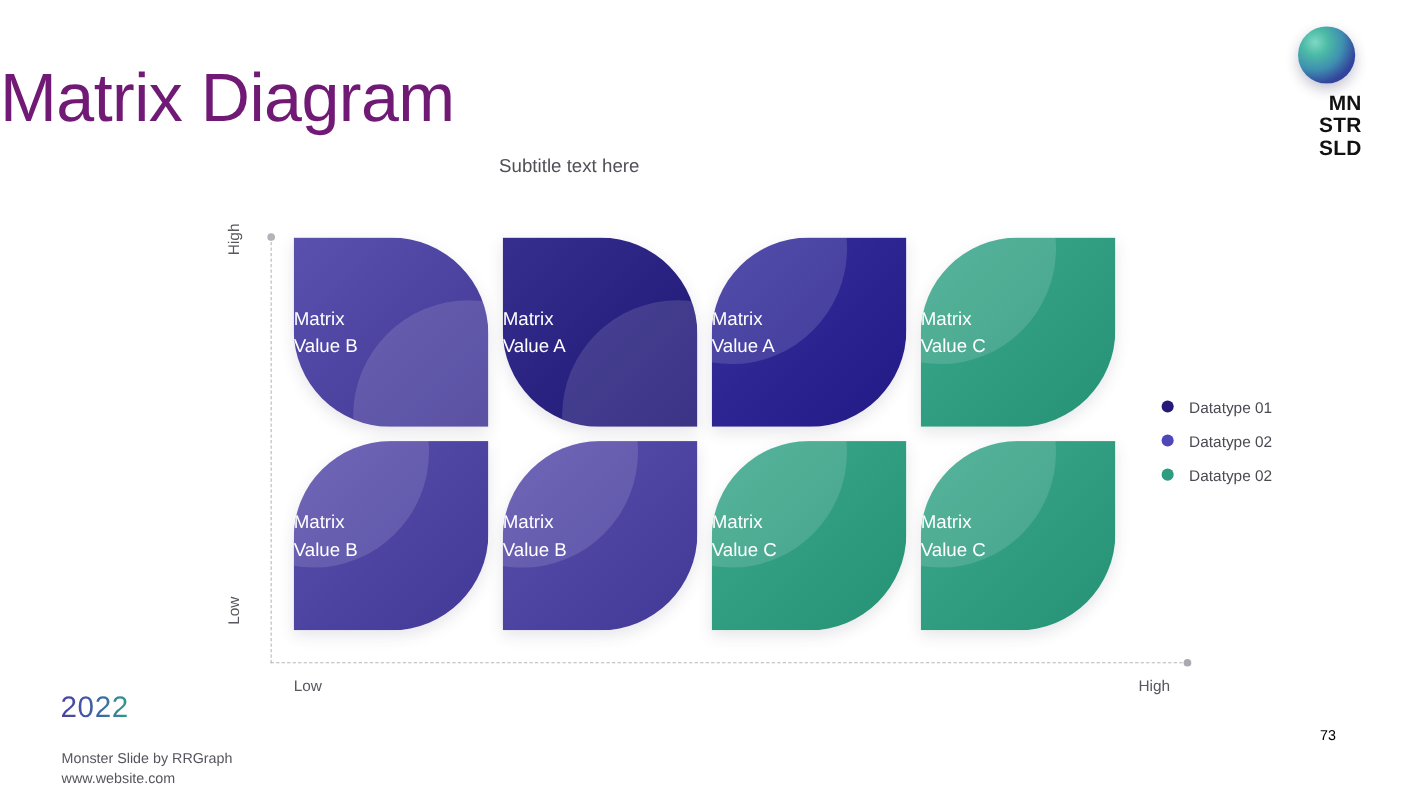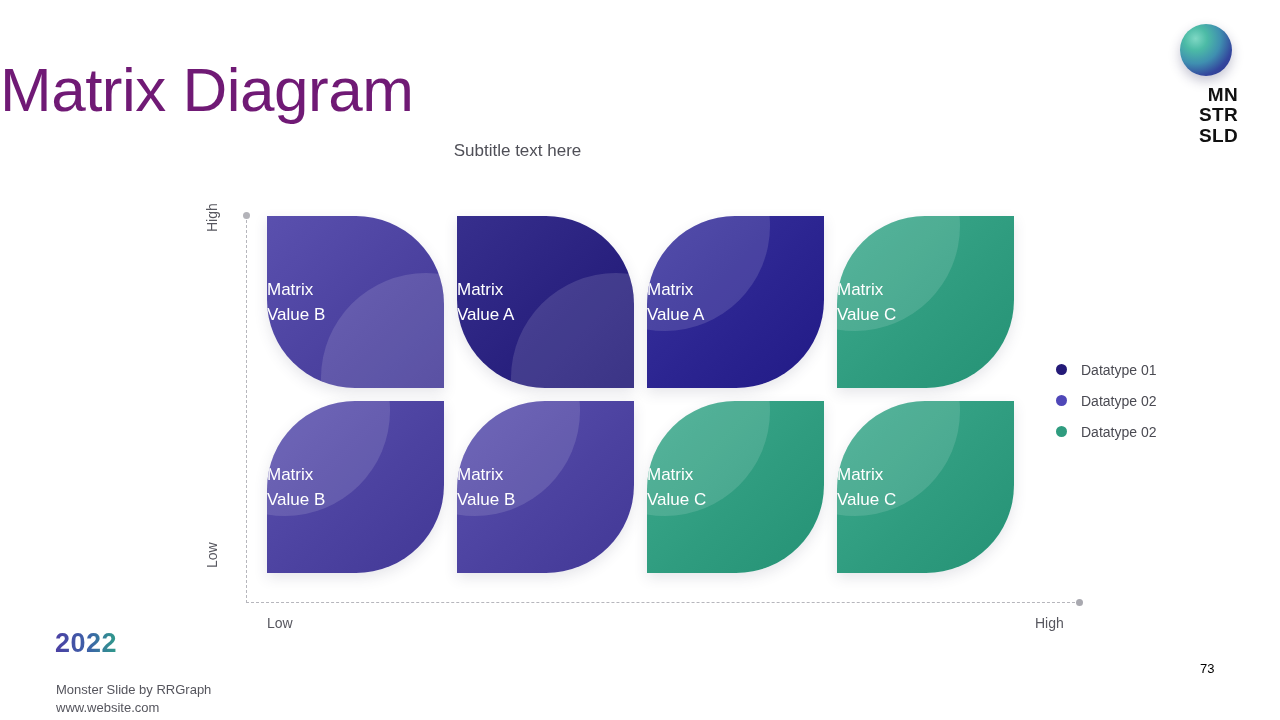--- a/index.html
+++ b/index.html
@@ -206,21 +206,21 @@
     color: #4a4a52;
     white-space: nowrap;
   }
 
   
   #footer-year {
     position: absolute;
     left: 55px;
     top: 628px;
     font-size: 27px;
-    font-weight: bold;
+    font-weight: normal;
     letter-spacing: 0.5px;
     background: linear-gradient(90deg, #4b3fa3 0%, #3c63a8 55%, #2f9c8a 100%);
     -webkit-background-clip: text;
     background-clip: text;
     color: transparent;
   }
   #footer-credit {
     position: absolute;
     left: 56px;
     top: 681px;

